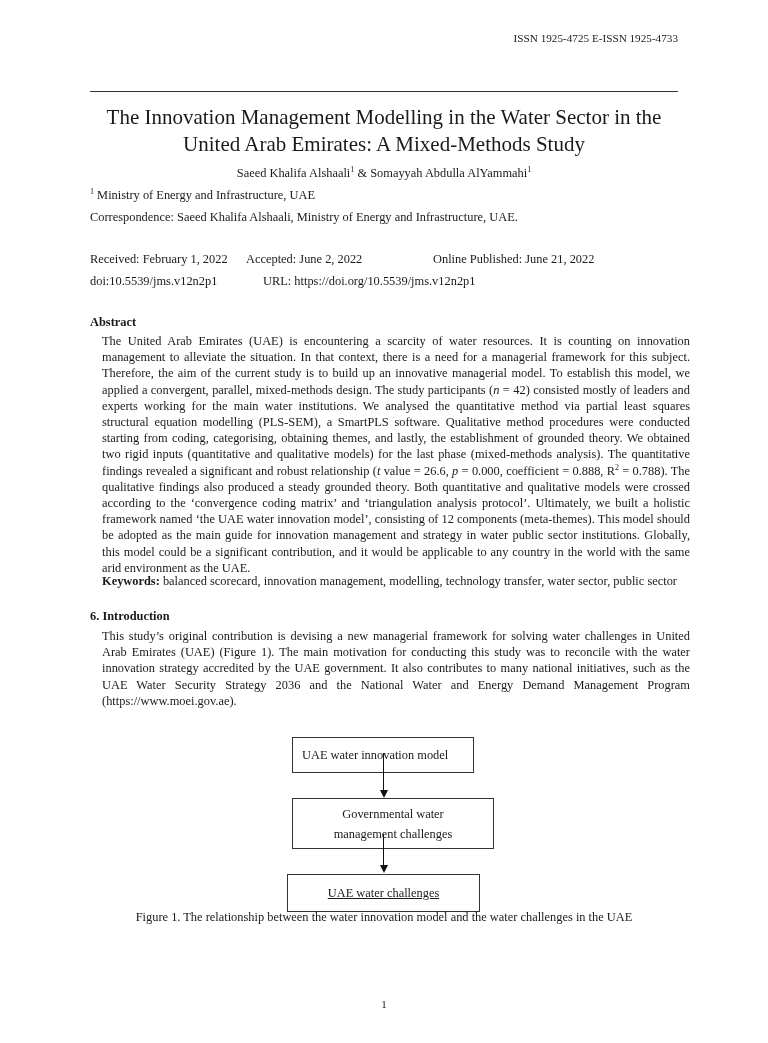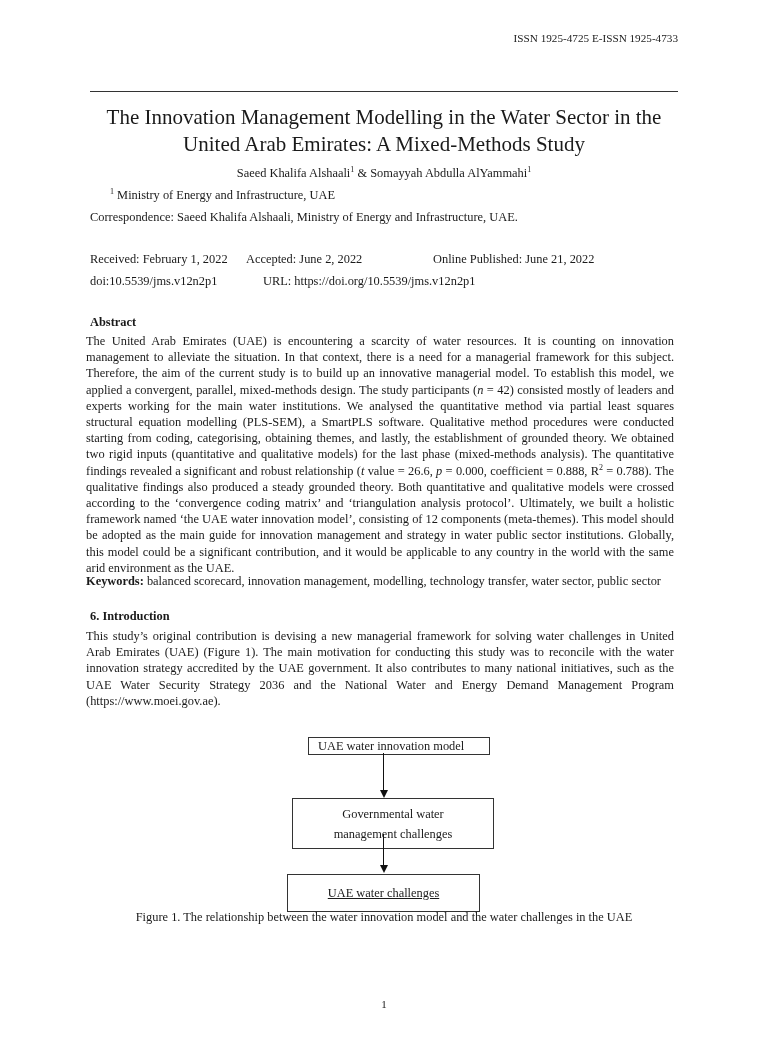--- a/index.html
+++ b/index.html
@@ -3,27 +3,27 @@
   <meta charset="utf-8">
   <style>
     html, body { margin: 0; padding: 0; background: #ffffff; }
     body { width: 768px; height: 1043px; position: relative; overflow: hidden;
            font-family: "Liberation Serif", "DejaVu Serif", serif; color: #1a1a1a; }
     .abs { position: absolute; }
     .header { right: 90px; top: 31px; text-align: right; font-size: 11.2px; line-height: 15px; }
     .rule { left: 90px; width: 588px; top: 91px; border-top: 1.5px solid #333; }
     .title { left: 90px; width: 588px; top: 104px; text-align: center; font-size: 21px; line-height: 27px; }
     .authors { left: 90px; width: 588px; top: 166px; text-align: center; font-size: 12.4px; }
-    .affil { left: 90px; top: 188px; font-size: 12.4px; margin-left: 20px; }
+    .affil { left: 90px; top: 188px; font-size: 12.4px; }
     .corr { left: 90px; top: 210px; font-size: 12.4px; }
     .meta { left: 90px; font-size: 12.4px; }
     .meta span { position: absolute; white-space: nowrap; }
     sup { font-size: 8px; vertical-align: super; line-height: 0; }
     .h { left: 90px; font-size: 12.4px; font-weight: bold; }
-    .para { left: 86px; width: 588px; font-size: 12.4px; line-height: 16.2px; text-align: justify; }
+    .para { left: 102px; width: 588px; font-size: 12.4px; line-height: 16.2px; text-align: justify; }
     .box { border: 1px solid #333; box-sizing: border-box; font-size: 12.4px; text-align: center;
            display: flex; align-items: center; justify-content: center; line-height: 20px; background: #fff; }
     .arrow-line { width: 1.3px; background: #111; }
     .arrow-head { width: 0; height: 0; border-left: 4px solid transparent; border-right: 4px solid transparent; border-top: 8px solid #111; }
     .caption { left: 90px; width: 588px; top: 910px; text-align: center; font-size: 12.4px; }
     .pageno { left: 0; width: 768px; top: 998px; text-align: center; font-size: 11px; }
   </style>
 </head>
 <body>
 
@@ -63,21 +63,21 @@
   <span>The United Arab Emirates (UAE) is encountering a scarcity of water resources. It is counting on innovation management to alleviate the situation. In that context, there is a need for a managerial framework for this subject. Therefore, the aim of the current study is to build up an innovative managerial model. To establish this model, we applied a convergent, parallel, mixed-methods design. The study participants (</span><i>n</i><span> = 42) consisted mostly of leaders and experts working for the main water institutions. We analysed the quantitative method via partial least squares structural equation modelling (PLS-SEM), a SmartPLS software. Qualitative method procedures were conducted starting from coding, categorising, obtaining themes, and lastly, the establishment of grounded theory. We obtained two rigid inputs (quantitative and qualitative models) for the last phase (mixed-methods analysis). The quantitative findings revealed a significant and robust relationship (</span><i>t</i><span> value = 26.6, </span><i>p</i><span> = 0.000, coefficient = 0.888, R</span><sup>2</sup><span> = 0.788). The qualitative findings also produced a steady grounded theory. Both quantitative and qualitative models were crossed according to the ‘convergence coding matrix’ and ‘triangulation analysis protocol’. Ultimately, we built a holistic framework named ‘the UAE water innovation model’, consisting of 12 components (meta-themes). This model should be adopted as the main guide for innovation management and strategy in water public sector institutions. Globally, this model could be a significant contribution, and it would be applicable to any country in the world with the same arid environment as the UAE.</span>
 </div>
 
 <div class="abs para" style="top:573px;">
   <b>Keywords:</b><span> balanced scorecard, innovation management, modelling, technology transfer, water sector, public sector</span>
 </div>
 
 <div class="abs h" style="top:609px;">6. Introduction</div>
 <div class="abs para" style="top:628px;">This study’s original contribution is devising a new managerial framework for solving water challenges in United Arab Emirates (UAE) (Figure 1). The main motivation for conducting this study was to reconcile with the water innovation strategy accredited by the UAE government. It also contributes to many national initiatives, such as the UAE Water Security Strategy 2036 and the National Water and Energy Demand Management Program (https://www.moei.gov.ae).</div>
 
-<div class="abs box" style="left:308px; top:737px; width:182px; height:18px; justify-content:flex-start; padding-left:9px;">
+<div class="abs box" style="left:292px; top:737px; width:182px; height:36px; justify-content:flex-start; padding-left:9px;">
   <span>UAE water innovation model</span>
 </div>
 <div class="abs arrow-line" style="left:383px; top:753px; height:37px;"></div>
 <div class="abs arrow-head" style="left:380px; top:790px;"></div>
 
 <div class="abs box" style="left:292px; top:798px; width:202px; height:51px; padding:0 24px;text-align:center;">
   <span>Governmental water management challenges</span>
 </div>
 <div class="abs arrow-line" style="left:383px; top:834px; height:31px;"></div>
 <div class="abs arrow-head" style="left:380px; top:865px;"></div>

